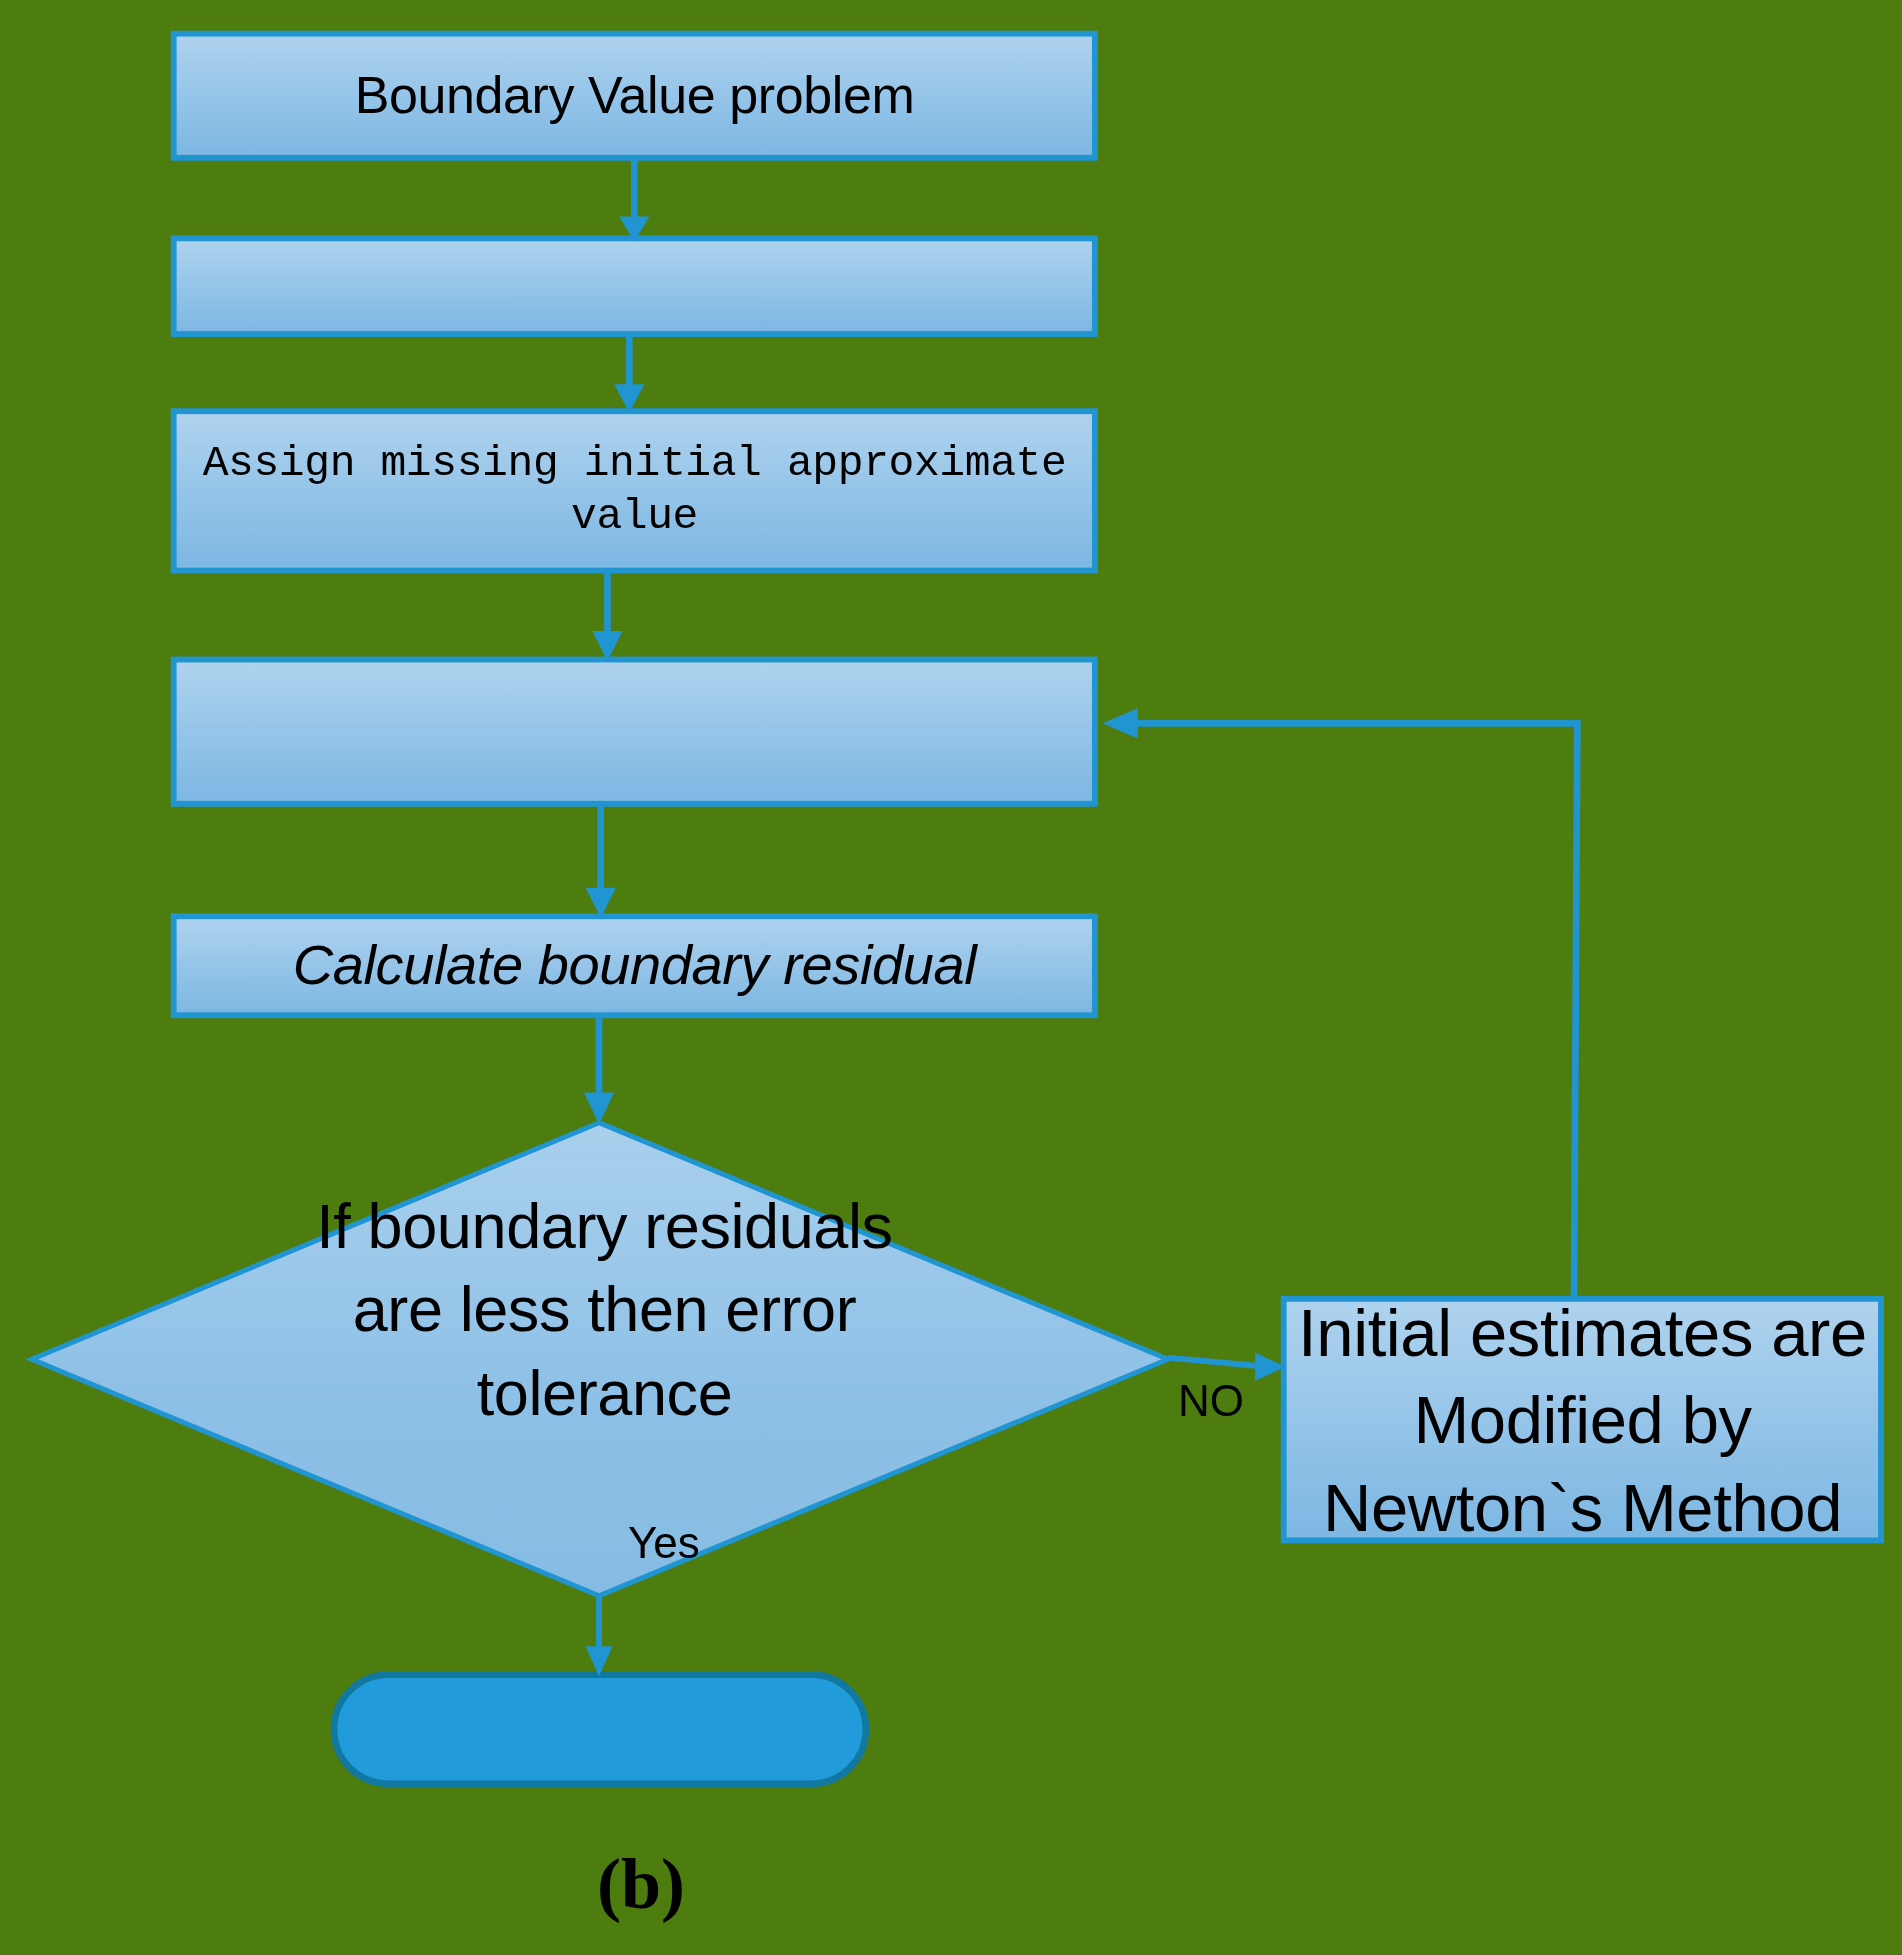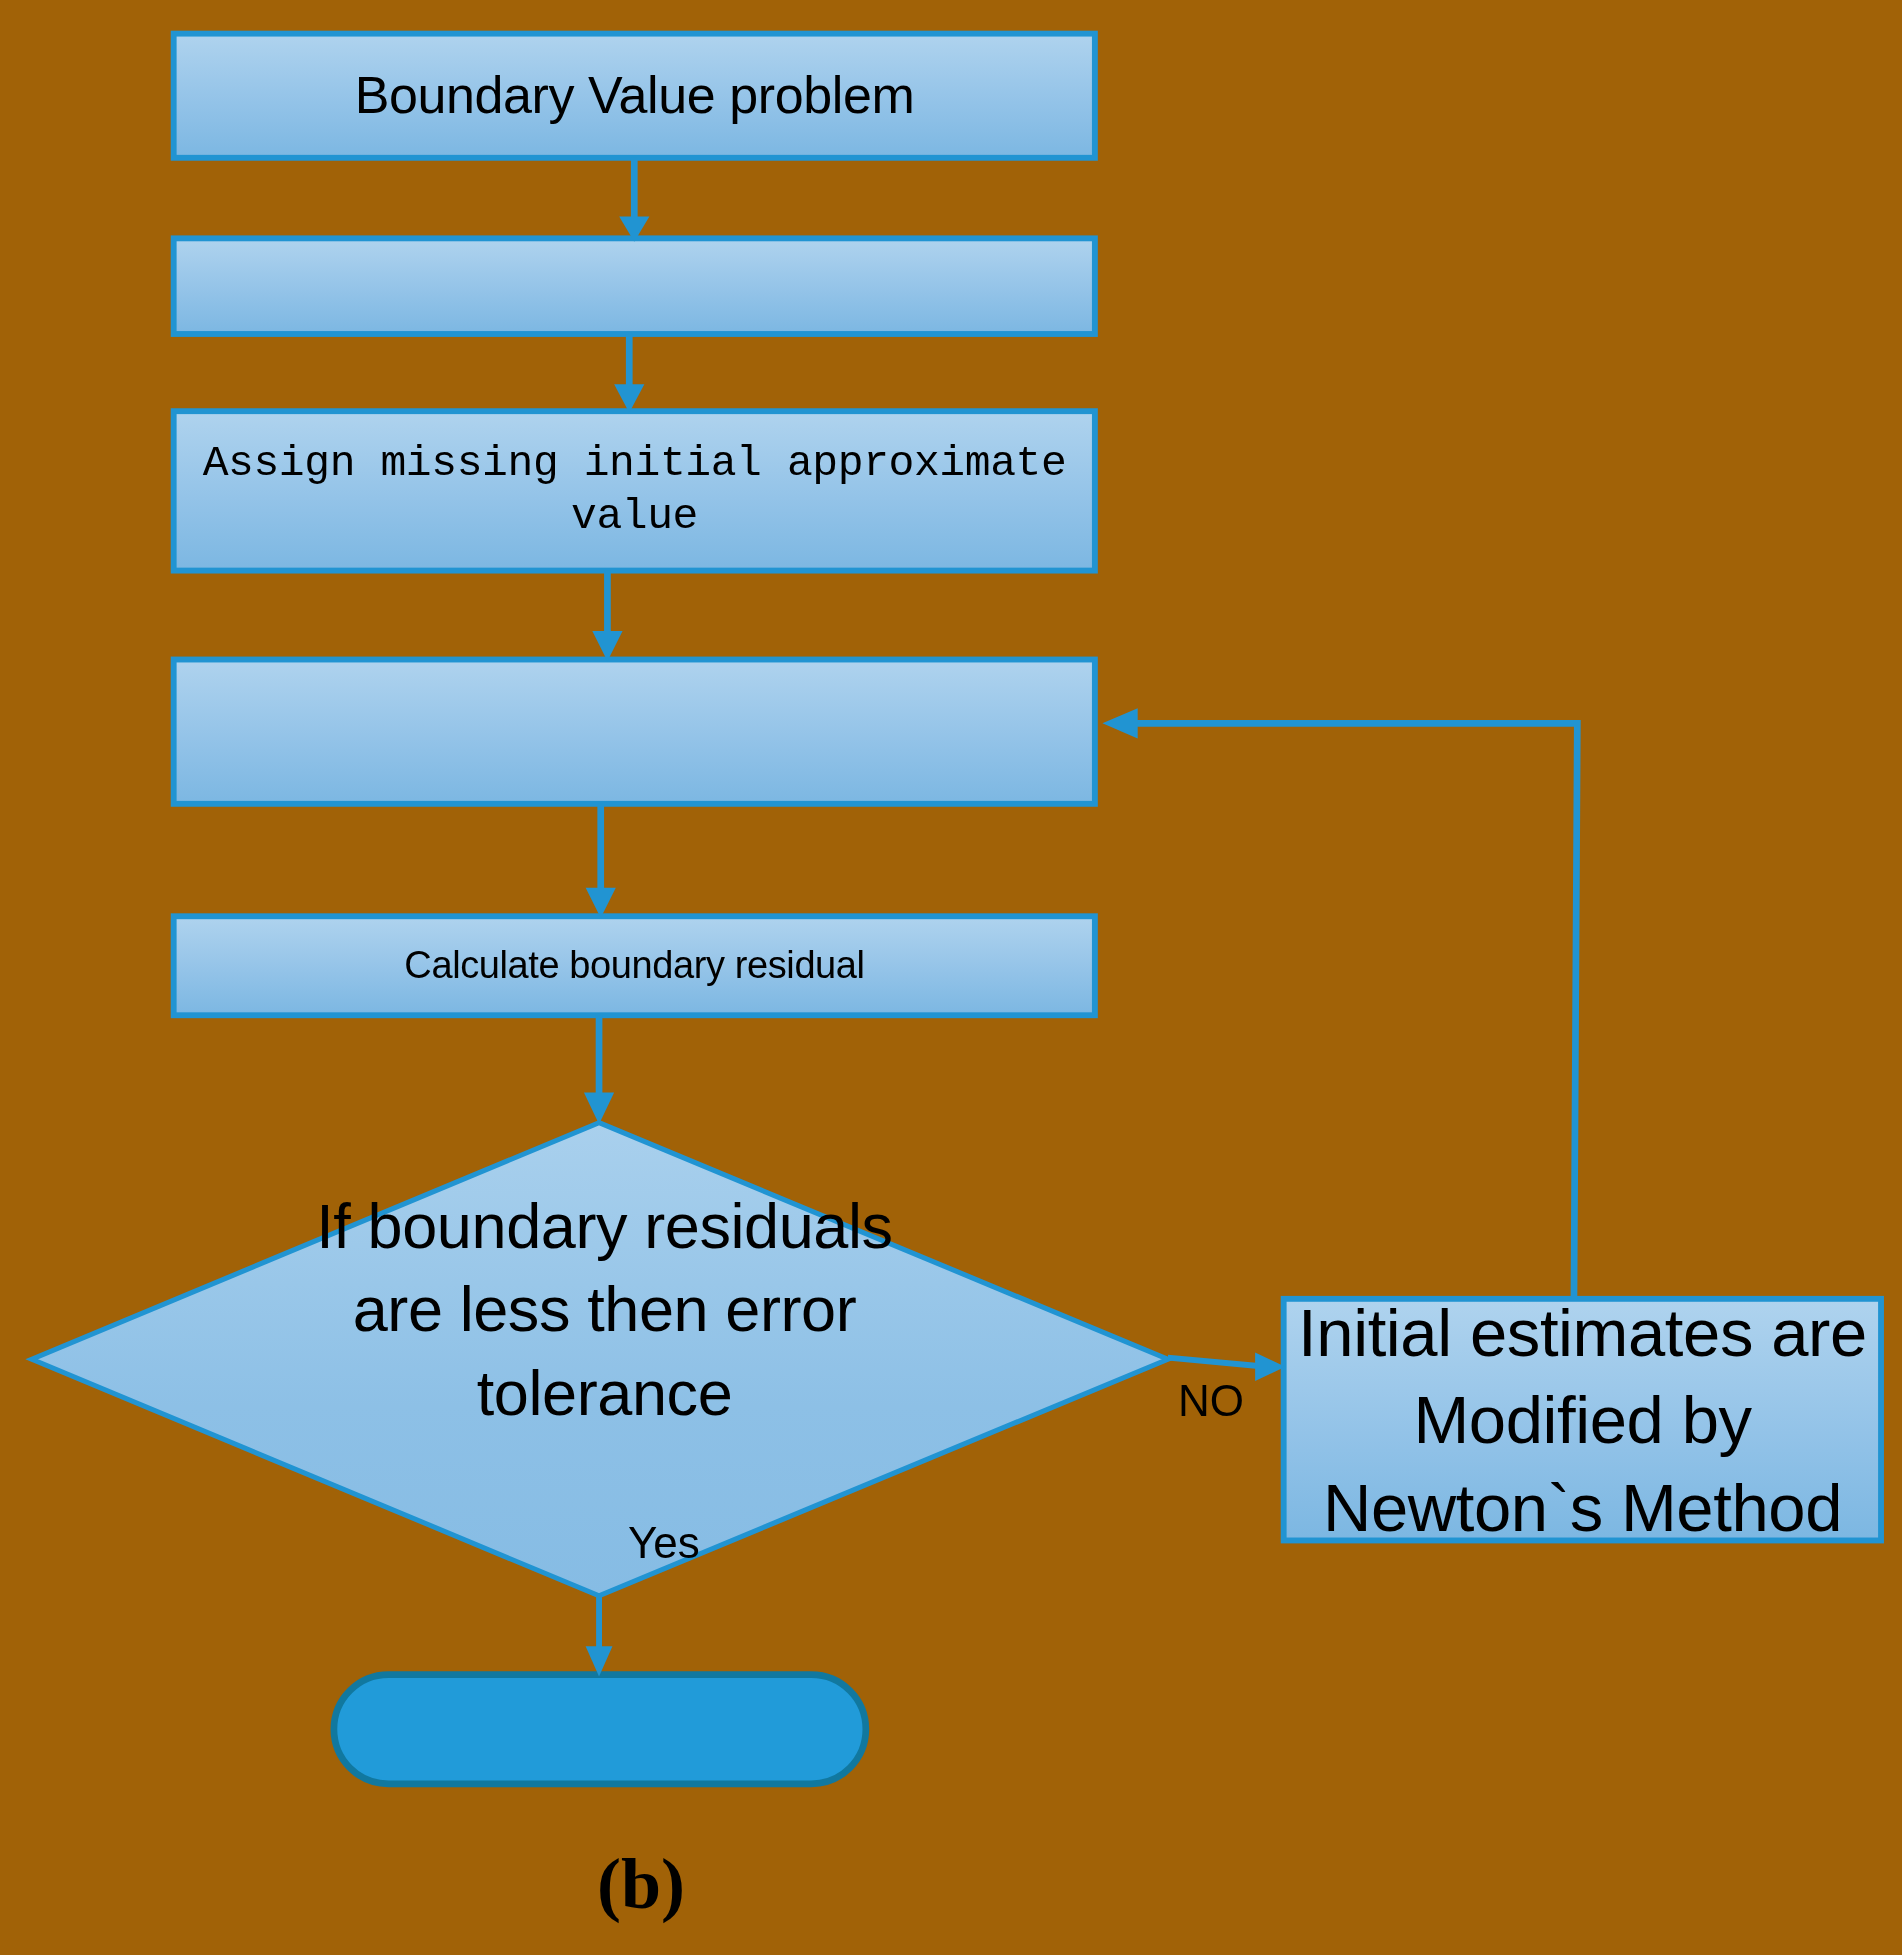--- a/index.html
+++ b/index.html
@@ -7,21 +7,21 @@
     padding: 0;
     background: #ffffff;
   }
   body {
     font-family: "Liberation Sans", sans-serif;
   }
   #canvas {
     position: relative;
     width: 1902px;
     height: 1955px;
-    background: #a16207;
+    background: #4d7c0f;
     overflow: hidden;
   }
   #flow-svg {
     position: absolute;
     left: 0;
     top: 0;
     width: 1902px;
     height: 1955px;
   }
   .node-label {
@@ -128,21 +128,21 @@
 
   </svg>
 
   <div class="node-label" style="left:174px; top:34px; width:921px; height:124px; font-size:52px;">Boundary Value problem</div>
 
 
   <div class="node-label" style="left:174px; top:411px; width:921px; height:159px; font-size:43px;font-family:Liberation Mono, monospace;">Assign missing initial approximate
 value</div>
 
 
-  <div class="node-label" style="left:174px; top:916px; width:921px; height:99px; font-size:38px;">Calculate boundary residual</div>
+  <div class="node-label" style="left:174px; top:916px; width:921px; height:99px; font-size:56px;font-style:italic;">Calculate boundary residual</div>
 
   <div class="node-label" style="left:294px; top:1184px; width:621px; height:252px; font-size:63px; line-height:1.32;">If boundary residuals
 are less then error
 tolerance</div>
 
   <div class="node-label" style="left:1284px; top:1299px; width:597px; height:242px; font-size:67px; line-height:1.30;">Initial estimates are
 Modified by
 Newton`s Method</div>
 
 

